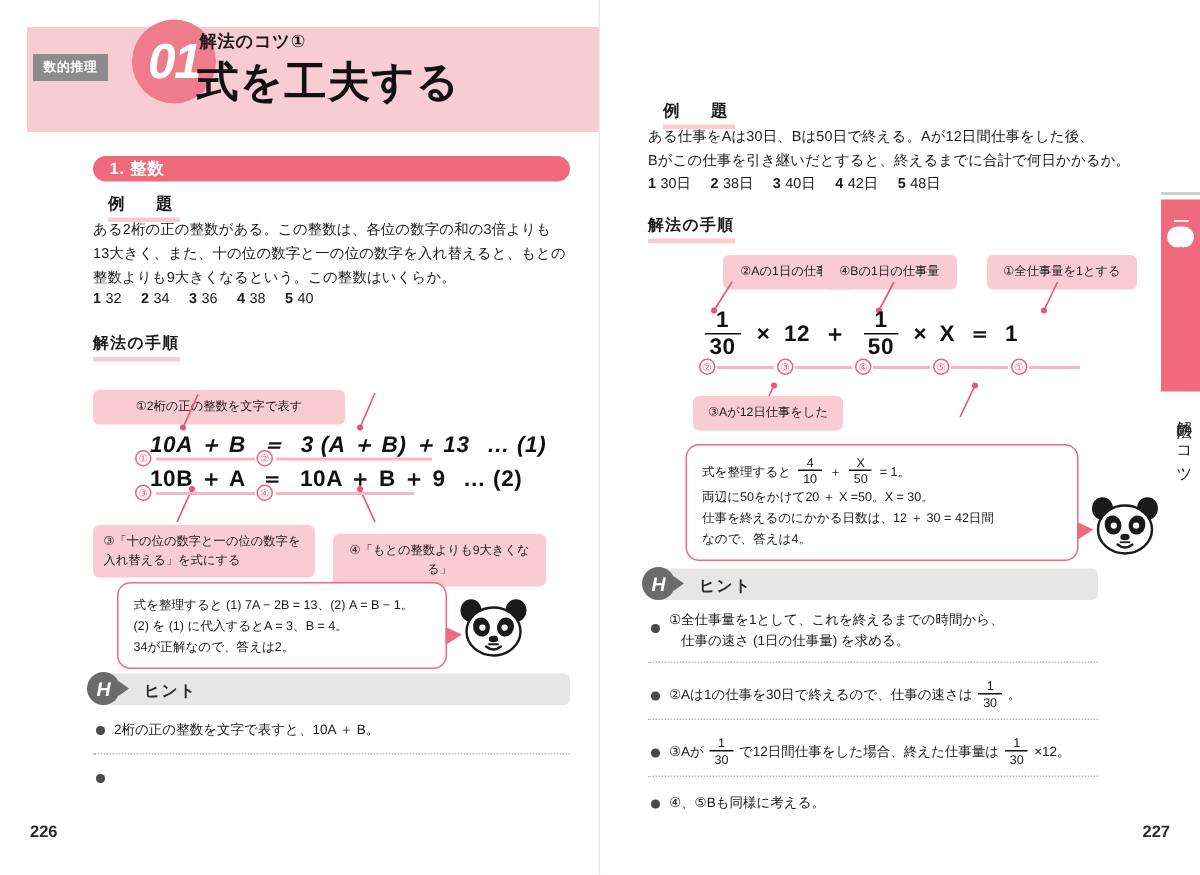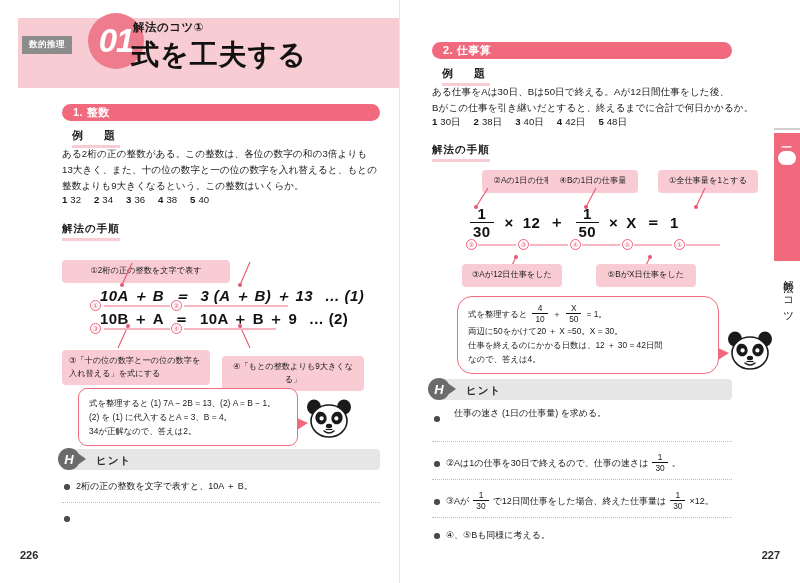--- a/index.html
+++ b/index.html
@@ -302,21 +302,20 @@
 
     <div class="hint-bullet" style="left:64px; top:516px;"></div>
 
     <div class="folio" style="left:20px;">226</div>
   </div>
 
   <div class="gutter"></div>
 
   <div class="page page-right">
 
-    <div class="sec-bar" style="left:32px; top:42px; width:300px;">2. 仕事算</div>
 
     <div class="rei-label" style="left:42px; top:66px;">例　題</div>
 
     <div class="body-text" style="left:32px; top:84px; width:330px;">
       <div>ある仕事をAは30日、Bは50日で終える。Aが12日間仕事をした後、</div>
       <div>Bがこの仕事を引き継いだとすると、終えるまでに合計で何日かかるか。</div>
     </div>
 
     <div class="choices" style="left:32px; top:116px;">
       <span><b>1</b><span>30日</span></span>
@@ -369,23 +368,22 @@
     <div class="uline" style="left:234px; top:244px; width:38px;"></div>
     <div class="uline" style="left:286px; top:244px; width:34px;"></div>
 
     <div class="cnum" style="left:66px; top:239px;">②</div>
     <div class="cnum" style="left:118px; top:239px;">③</div>
     <div class="cnum" style="left:170px; top:239px;">④</div>
     <div class="cnum" style="left:222px; top:239px;">⑤</div>
     <div class="cnum" style="left:274px; top:239px;">①</div>
 
     <div class="callout" style="left:62px; top:264px; width:100px;">③Aが12日仕事をした</div>
-    <div class="callout" style="left:196px; top:264px; width:100px;">⑤BがX日仕事をした</div>
-
-    <div class="bubble" style="left:57px; top:296px; width:262px;border-radius:15px;">
+
+    <div class="bubble" style="left:57px; top:296px; width:262px;">
       <div style="display:flex; align-items:center; gap:3px;">
         <span>式を整理すると</span>
         <span class="frac frac-sm">
           <span class="nm">4</span>
           <span class="dn">10</span>
         </span>
         <span>＋</span>
         <span class="frac frac-sm">
           <span class="nm">X</span>
           <span class="dn">50</span>
@@ -411,20 +409,21 @@
       <line x1="20.5" y1="31.5" x2="27.5" y2="31.5" stroke="#1a1a1a" stroke-width="1.2"></line>
     </svg>
 
     <div class="hint-bar" style="left:32px; top:379px; width:300px;"></div>
     <div class="hint-h" style="left:28px; top:378px;">H</div>
     <div class="hint-h-tail" style="left:49px; top:384px;"></div>
     <div class="hint-title" style="left:66px; top:384px;">ヒント</div>
 
     <div class="hint-bullet" style="left:34px; top:416px;"></div>
     <div class="hint-item" style="left:46px; top:406px; width:290px;">
+      <div>①全仕事量を1として、これを終えるまでの時間から、</div>
       <div style="padding-left:8px;">仕事の速さ (1日の仕事量) を求める。</div>
     </div>
     <div class="hint-rule" style="left:32px; top:441px; width:300px;"></div>
 
     <div class="hint-bullet" style="left:34px; top:461px;"></div>
     <div class="hint-item" style="left:46px; top:453px; width:300px; display:flex; align-items:center; gap:2px;">
       <span>②Aは1の仕事を30日で終えるので、仕事の速さは</span>
       <span class="frac frac-sm">
         <span class="nm">1</span>
         <span class="dn">30</span>

